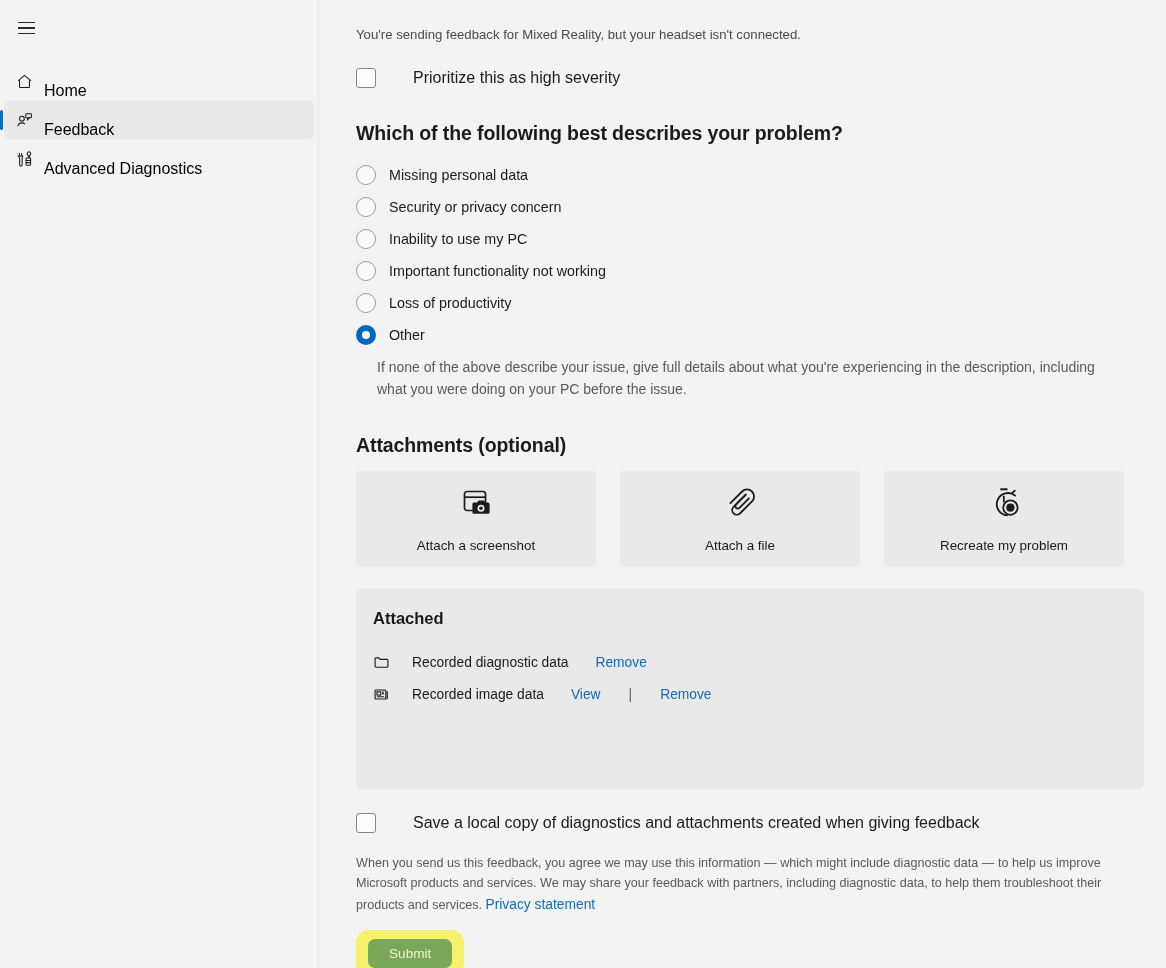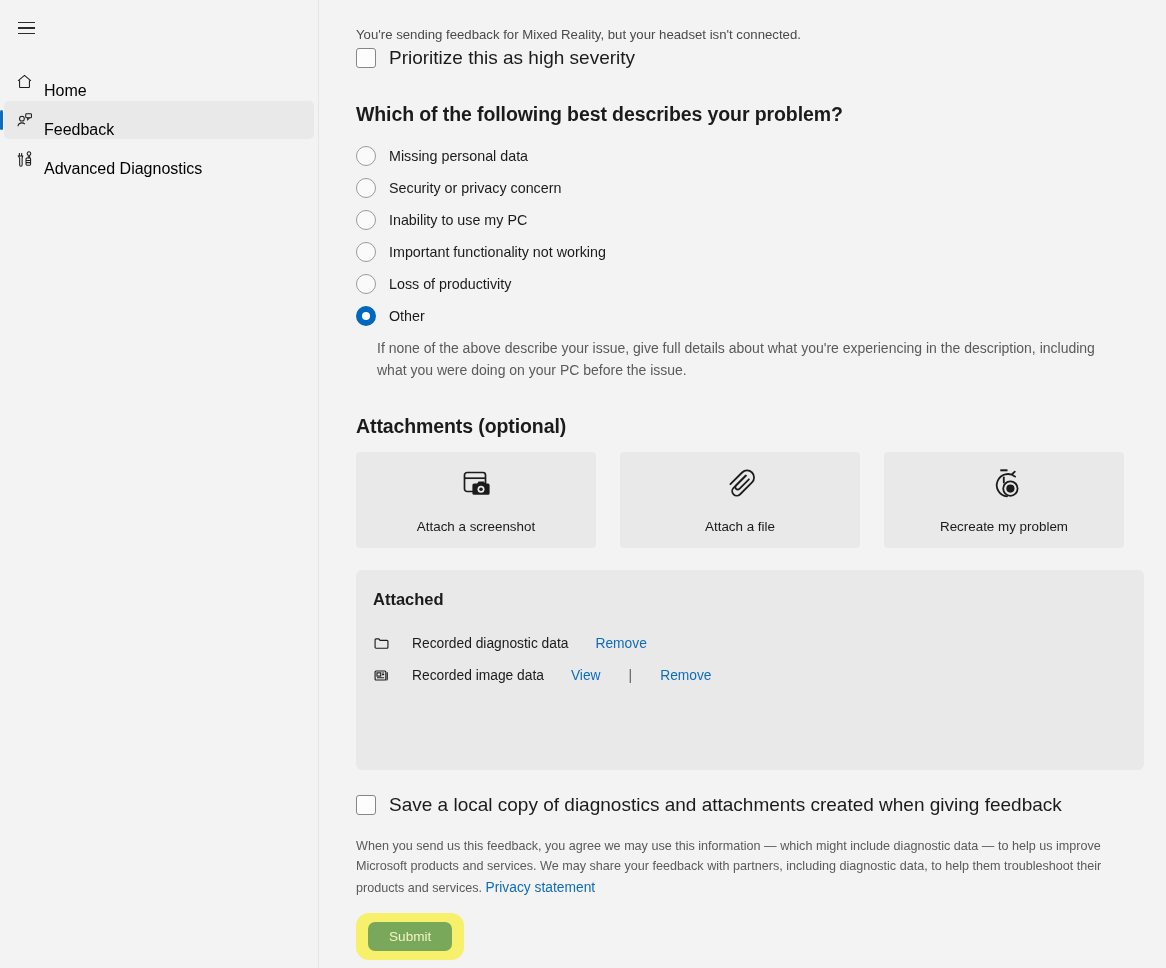--- a/index.html
+++ b/index.html
@@ -62,37 +62,37 @@
   .main {
     flex: 1; height: 968px;
     position: relative;
     padding: 0;
     overflow: hidden;
   }
   .content { padding: 26px 36px 0 37px; }
 
   .notice {
     font-size: 13.2px; color: #4a4a4a;
-    margin: 0 0 3px 0; line-height: 1.4;
+    margin: 0 0 24px 0; line-height: 1.4;
   }
 
   
   .check-row {
     display: flex; align-items: center;
     gap: 13px; cursor: pointer;
     margin-bottom: 4px;
   }
   .checkbox {
     width: 20px; height: 20px;
     border: 1.3px solid #868686;
     border-radius: 3px;
     background: #fdfdfd;
     flex: 0 0 20px;
   }
-  .check-label { font-size: 19px; color: #1b1b1b; }
+  .check-label { font-size: 16px; color: #1b1b1b; margin-left: 24px; }
 
   h2.section-title {
     font-size: 19.5px; font-weight: bold;
     margin: 34px 0 14px 0; color: #1b1b1b;
     letter-spacing: -0.1px;
   }
 
   
   .radio-row {
     display: flex; align-items: center;

